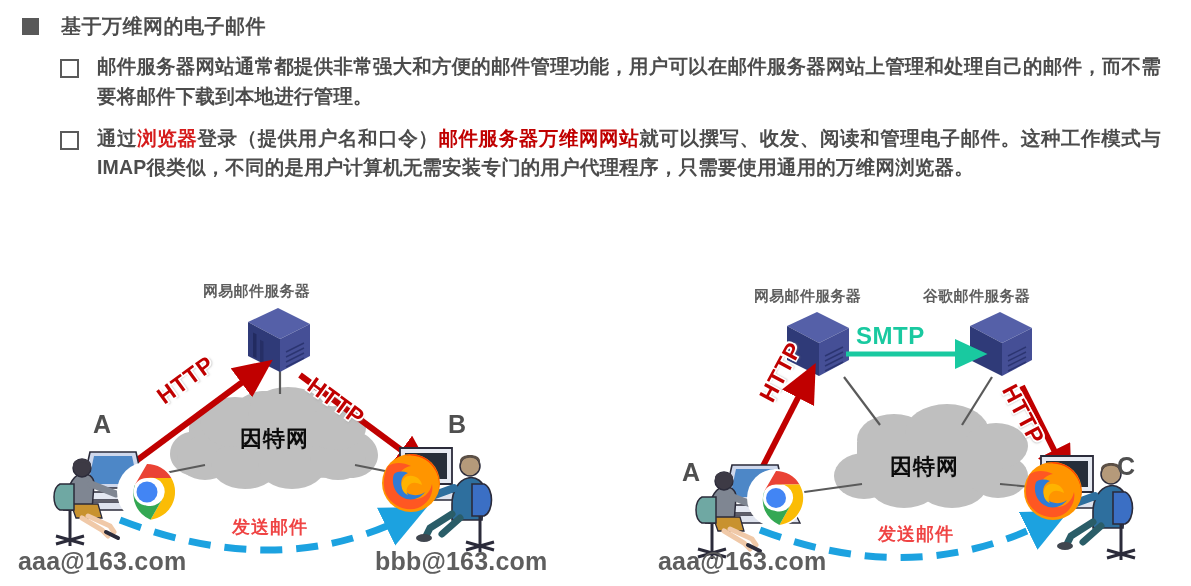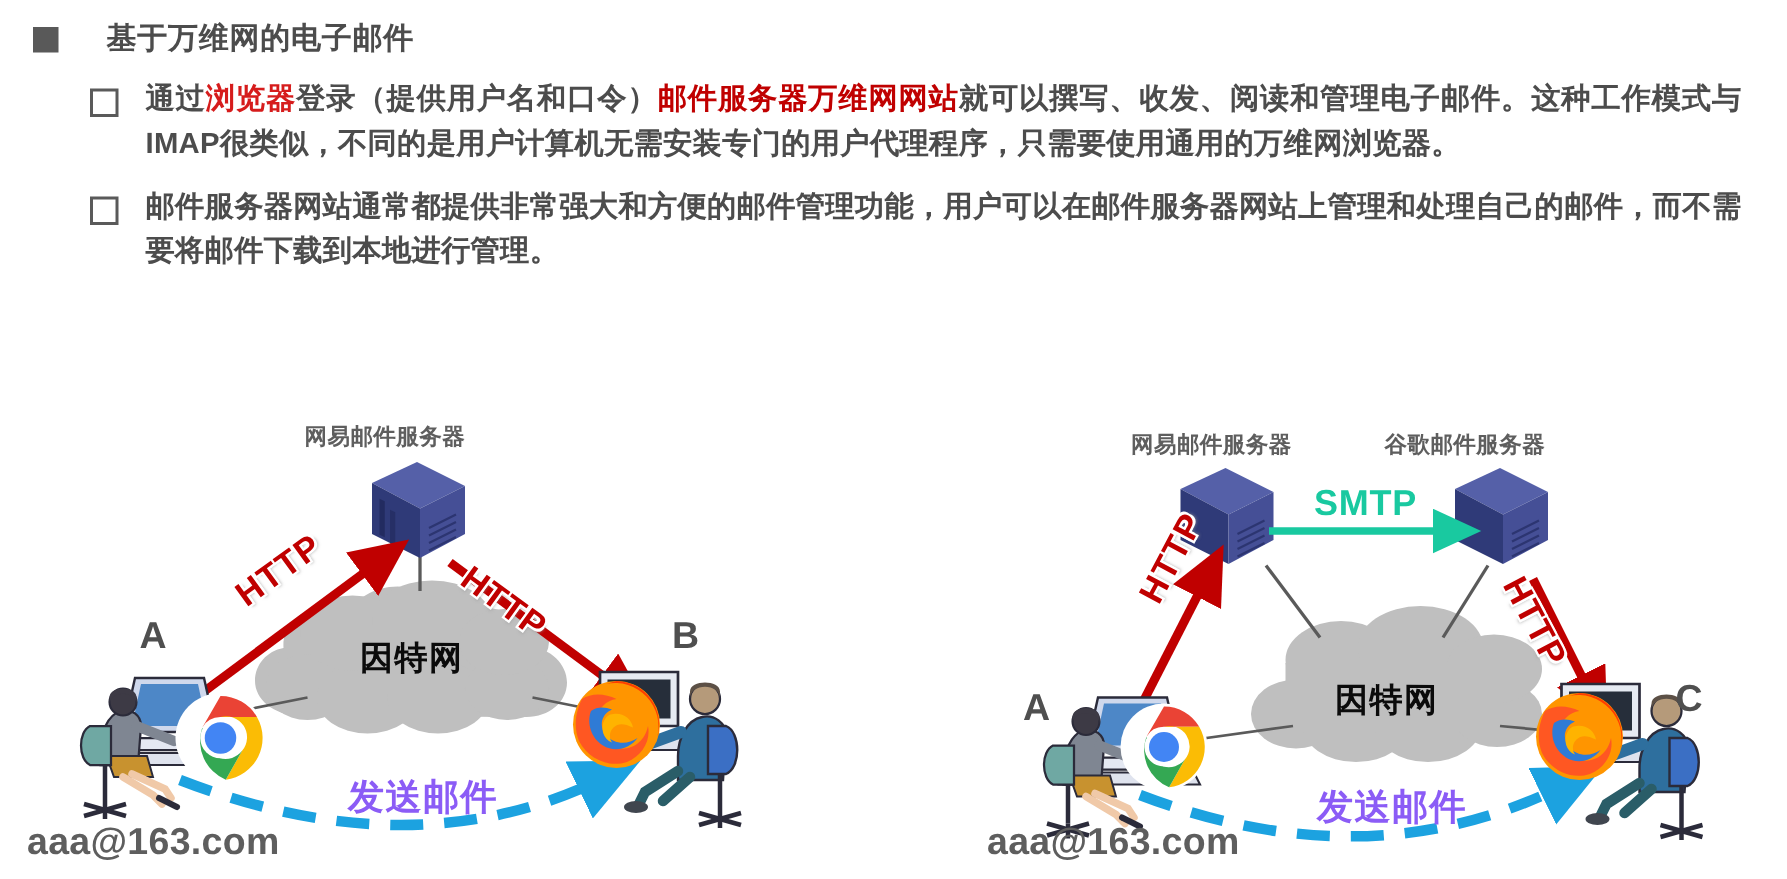--- a/index.html
+++ b/index.html
@@ -21,21 +21,21 @@
     display: flex; align-items: flex-start;
     padding: 12px 0 0 22px;
   }
   .bullet-filled {
     width: 17px; height: 17px;
     background: #595959;
     margin-top: 6px;
     flex: 0 0 auto;
   }
   .head-text {
-    margin-left: 32px;
+    margin-left: 22px;
     font-size: 20px;
     font-weight: bold;
     color: #4c4c4c;
     line-height: 1.4;
     letter-spacing: .5px;
   }
 
   .row-l2 {
     display: flex; align-items: flex-start;
     padding: 12px 30px 0 60px;
@@ -89,44 +89,44 @@
     letter-spacing: 1px;
     text-shadow:
       1.5px 1.5px 0 #ffffff, -1.5px 1.5px 0 #ffffff,
       1.5px -1.5px 0 #ffffff, -1.5px -1.5px 0 #ffffff,
       2px 2px 2px rgba(150,150,150,.55);
   }
   .lbl.proto-smtp {
     font-size: 24px; color: #19c9a0; font-weight: bold; letter-spacing: .5px;
   }
   .lbl.send-mail {
-    font-size: 24px; color: #8b5cf6; font-weight: bold; letter-spacing: 1px;
+    font-size: 18px; color: #ef4444; font-weight: bold; letter-spacing: 1px;
   }
 </style>
 </head>
 <body>
 
 <div class="slide-text">
 
   <div class="row-l1">
     <div class="bullet-filled"></div>
     <div class="head-text">基于万维网的电子邮件</div>
+  </div>
+
+  <div class="row-l2">
+    <div class="bullet-hollow"></div>
+    <div class="para">
+      <span>邮件服务器网站通常都提供非常强大和方便的邮件管理功能，用户可以在邮件服务器网站上管理和处理自己的邮件，而不需要将邮件下载到本地进行管理。</span>
+    </div>
   </div>
 
   <div class="row-l2">
     <div class="bullet-hollow"></div>
     <div class="para">
       <span>通过</span><span class="hl-red">浏览器</span><span>登录（提供用户名和口令）</span><span class="hl-red-strong">邮件服务器万维网网站</span><span>就可以撰写、收发、阅读和管理电子邮件。这种工作模式与IMAP很类似，不同的是用户计算机无需安装专门的用户代理程序，只需要使用通用的万维网浏览器。</span>
-    </div>
-  </div>
-
-  <div class="row-l2">
-    <div class="bullet-hollow"></div>
-    <div class="para">
-      <span>邮件服务器网站通常都提供非常强大和方便的邮件管理功能，用户可以在邮件服务器网站上管理和处理自己的邮件，而不需要将邮件下载到本地进行管理。</span>
     </div>
   </div>
 
 </div>
 
 <div class="diagrams">
 
   <div class="diagram left">
     <svg class="dg-svg" width="560" height="324" viewBox="0 0 560 324">
       <defs>
@@ -249,20 +249,21 @@
     </svg>
 
     <div class="lbl server-name" style="left:203px; top:20px;">网易邮件服务器</div>
     <div class="lbl cloud-name" style="left:240px; top:162px;">因特网</div>
     <div class="lbl node-letter" style="left:93px; top:148px;">A</div>
     <div class="lbl node-letter" style="left:448px; top:148px;">B</div>
     <div class="lbl proto-http" style="left:152px; top:126px; transform:rotate(-36deg); transform-origin:left top;">HTTP</div>
     <div class="lbl proto-http" style="left:318px; top:110px; transform:rotate(36deg); transform-origin:left top;">HTTP</div>
     <div class="lbl send-mail" style="left:232px; top:253px;">发送邮件</div>
     <div class="lbl email" style="left:18px; top:285px;">aaa@163.com</div>
+    <div class="lbl email" style="left:375px; top:285px;">bbb@163.com</div>
   </div>
 
   <div class="diagram right">
     <svg class="dg-svg" width="559" height="324" viewBox="0 0 559 324">
       <defs>
         <marker id="arrR2" markerWidth="7" markerHeight="7" refX="2.2" refY="3" orient="auto">
           <path d="M0,0 L6.5,3 L0,6 z" fill="#c00000"></path>
         </marker>
         <marker id="arrB2" markerWidth="7" markerHeight="7" refX="2.2" refY="3" orient="auto">
           <path d="M0,0 L6.5,3 L0,6 z" fill="#1ca2e0"></path>
@@ -375,21 +376,21 @@
                  C21,8 12,8 6,12Z" fill="#ff5722"></path>
         <path d="M12,20 C9,28 12,38 20,43 C28,48 38,45 43,38 C36,43 27,42 22,36
                  C17,30 19,22 26,19 C21,17 16,17 12,20Z" fill="#2f7bd6"></path>
         <path d="M27,22 C33,21 39,25 40,31 C34,28 30,28 27,31 C24,34 24,38 26,41
                  C20,39 18,31 21,26 C22,24 24,22 27,22Z" fill="#ffb300"></path>
       </g>
     </svg>
 
     <div class="lbl server-name" style="left:122px; top:25px;">网易邮件服务器</div>
     <div class="lbl server-name" style="left:291px; top:25px;">谷歌邮件服务器</div>
-    <div class="lbl proto-smtp" style="left:244px; top:60px;">SMTP</div>
+    <div class="lbl proto-smtp" style="left:224px; top:60px;">SMTP</div>
     <div class="lbl cloud-name" style="left:258px; top:190px;">因特网</div>
     <div class="lbl node-letter" style="left:50px; top:196px;">A</div>
     <div class="lbl node-letter" style="left:485px; top:190px;">C</div>
     <div class="lbl proto-http" style="left:122px; top:132px; transform:rotate(-62deg); transform-origin:left top;">HTTP</div>
     <div class="lbl proto-http" style="left:388px; top:118px; transform:rotate(62deg); transform-origin:left top;">HTTP</div>
     <div class="lbl send-mail" style="left:246px; top:260px;">发送邮件</div>
     <div class="lbl email" style="left:26px; top:285px;">aaa@163.com</div>
   </div>
 
 </div>

